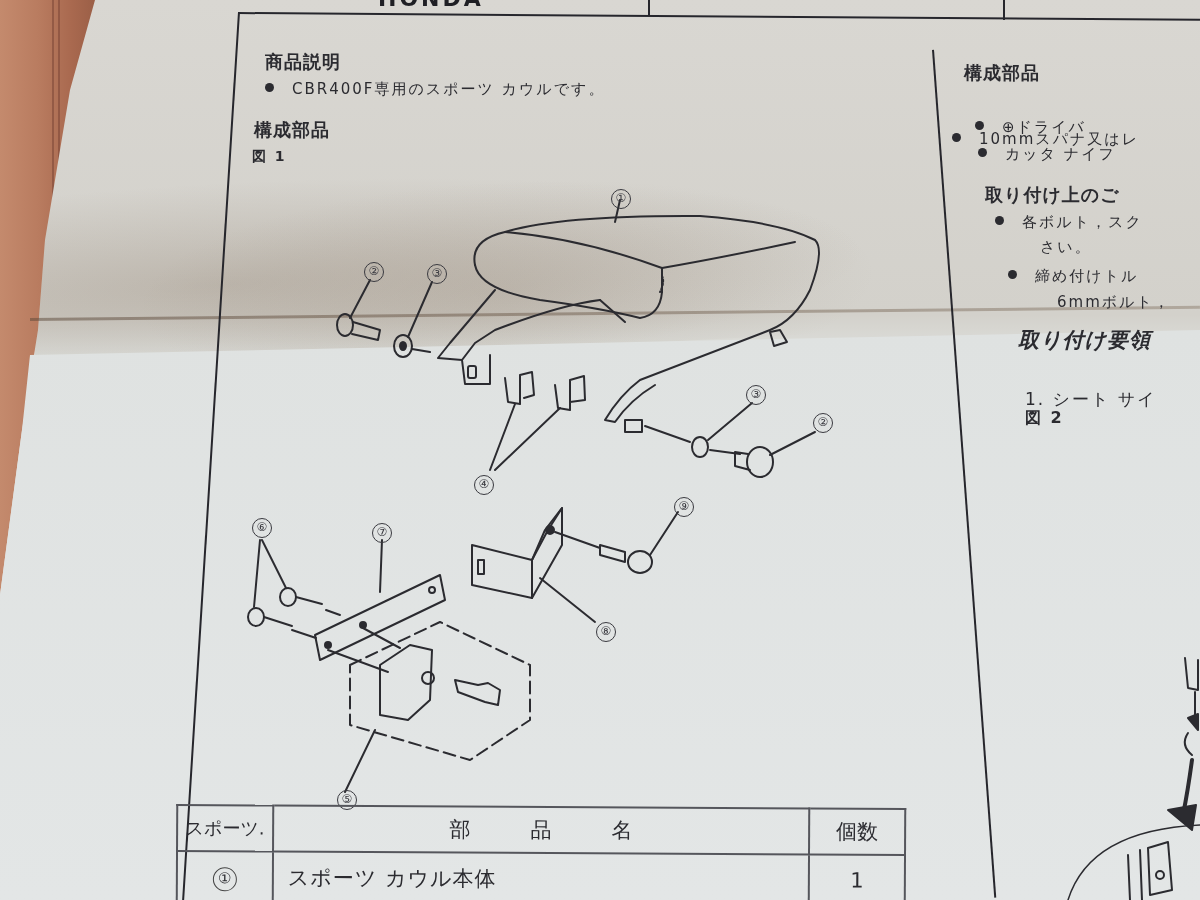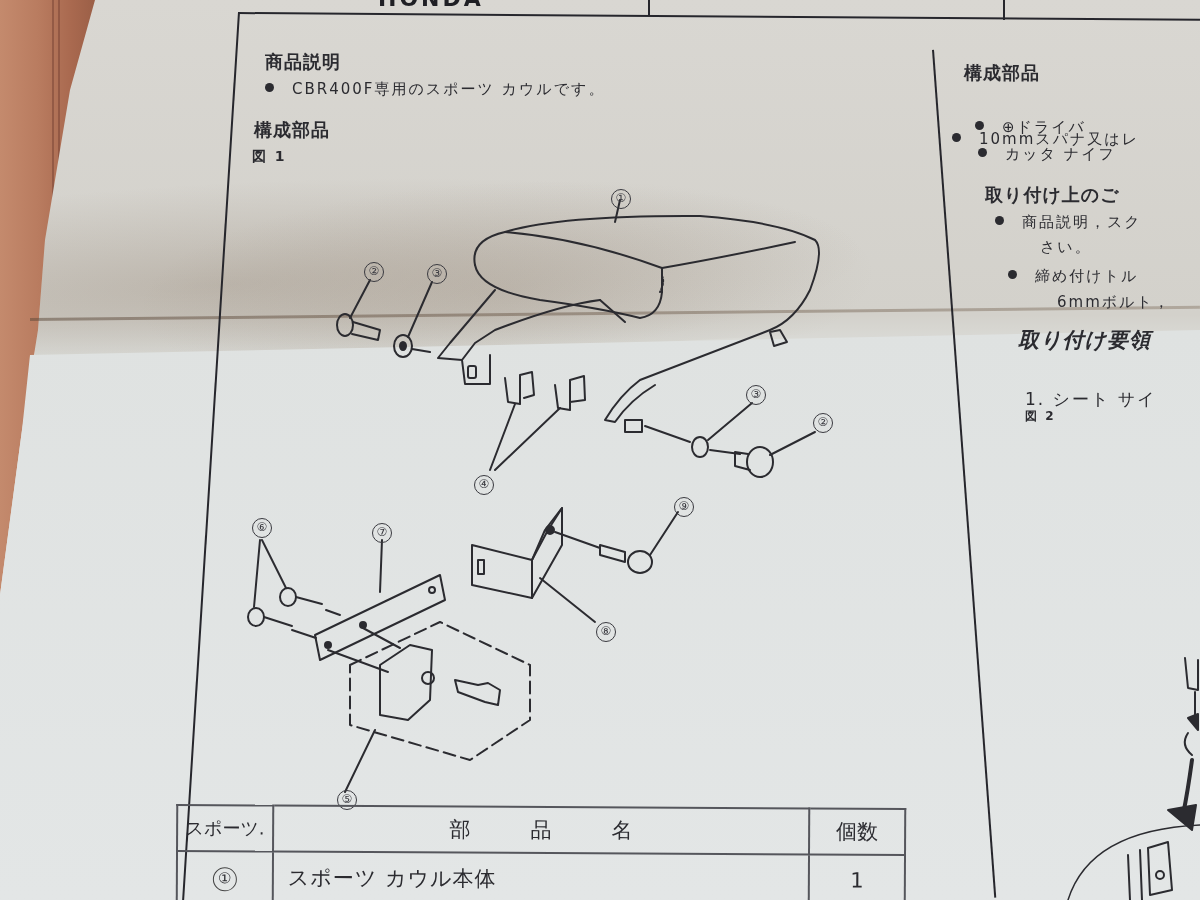--- a/index.html
+++ b/index.html
@@ -103,28 +103,28 @@
 <div class="t body-txt bullet" style="left:265px; top:80px;">CBR400F専用のスポーツ カウルです。</div>
 <div class="t h-sec" style="left:254px; top:118px;font-family:Liberation Serif, serif;">構成部品</div>
 <div class="t fig" style="left:252px; top:148px;">図 1</div>
 
 <div class="t h-sec" style="left:964px; top:61px;">構成部品</div>
 <div class="t body-txt bullet" style="left:952px; top:90px;margin-top:40px;">10mmスパナ又はレ</div>
 <div class="t body-txt bullet" style="left:975px; top:118px;">⊕ドライバ</div>
 <div class="t body-txt bullet" style="left:978px; top:145px;">カッタ ナイフ</div>
 
 <div class="t h-sec" style="left:985px; top:183px;">取り付け上のご</div>
-<div class="t body-txt bullet" style="left:995px; top:213px;">商品説明，スク</div>
+<div class="t body-txt bullet" style="left:995px; top:213px;">各ボルト，スク</div>
 <div class="t body-txt" style="left:1040px; top:238px;">さい。</div>
 <div class="t body-txt bullet" style="left:1008px; top:267px;">締め付けトル</div>
 <div class="t body-txt" style="left:1057px; top:293px;">6mmボルト，</div>
 
 <div class="t h-sec" style="left:1018px; top:326px; font-size:21px;font-style:italic;">取り付け要領</div>
 <div class="t body-txt" style="left:1025px; top:356px; font-size:17px;margin-top:32px;">1. シート サイ</div>
-<div class="t fig" style="left:1025px; top:408px; font-size:12px;">図 2</div>
+<div class="t fig" style="left:1025px; top:408px; font-size:16px;">図 2</div>
 
 <svg class="diagram" viewBox="0 0 1200 900" fill="none" stroke="#2b2b30" stroke-width="2" stroke-linecap="round" stroke-linejoin="round">
 
   <path d="M475 265 Q470 240 505 232 Q560 215 700 216 Q780 222 815 240 Q825 250 810 290 Q795 320 770 330 L640 380 Q620 395 605 420 L615 422 Q630 400 655 385"></path>
   <path d="M475 265 Q480 290 540 300 Q600 308 640 318 Q660 315 662 292"></path>
   <path d="M505 232 Q580 238 662 268 L662 292"></path>
   <path d="M662 268 Q720 258 795 242"></path>
   <path d="M495 290 L450 343 L438 358 L462 360 L475 343 L495 330 Q560 305 600 300"></path>
   <path d="M600 300 L625 322"></path>
   <path d="M462 360 L465 384 L490 384 L490 355"></path>

